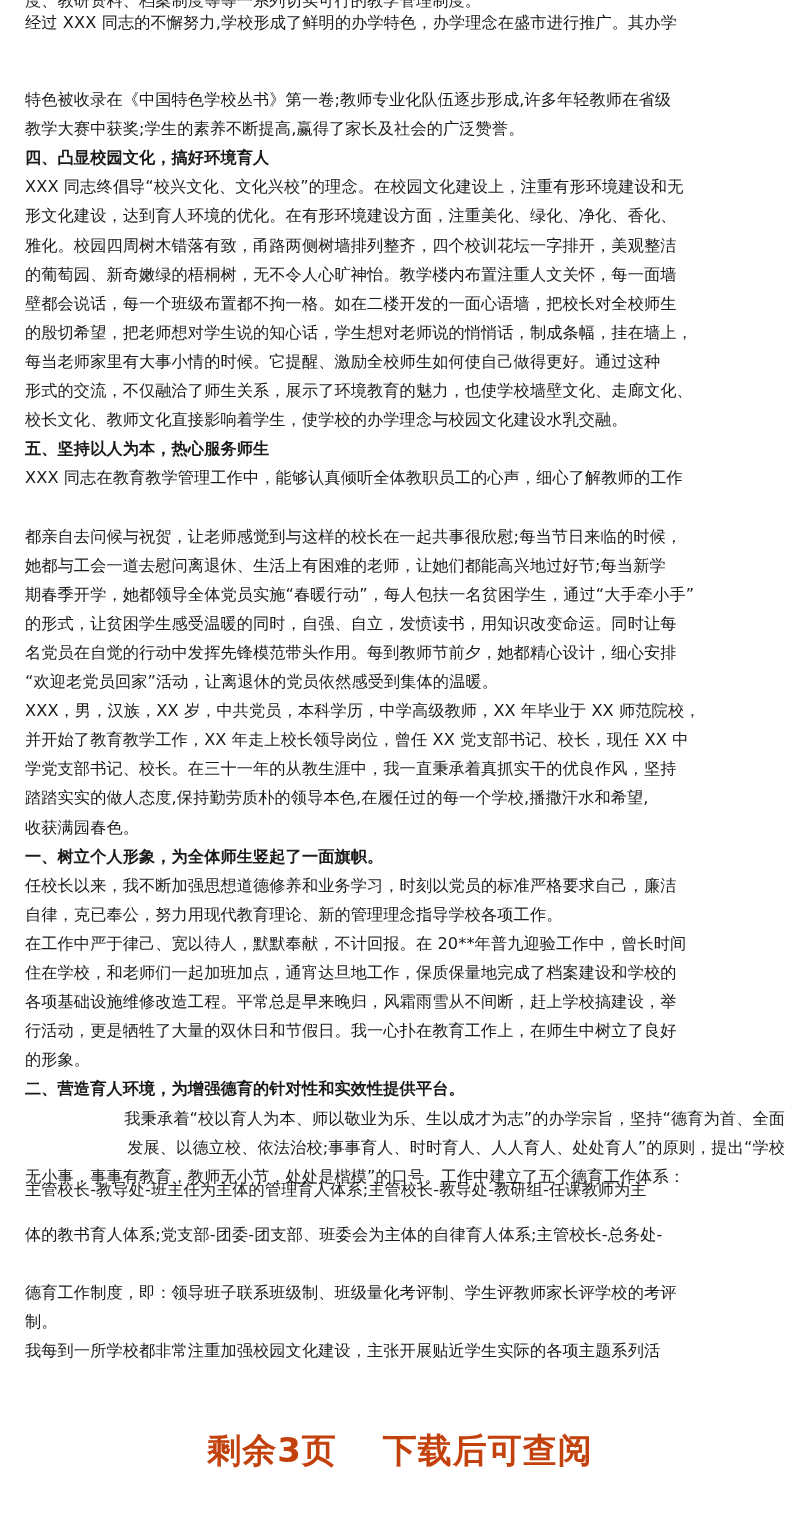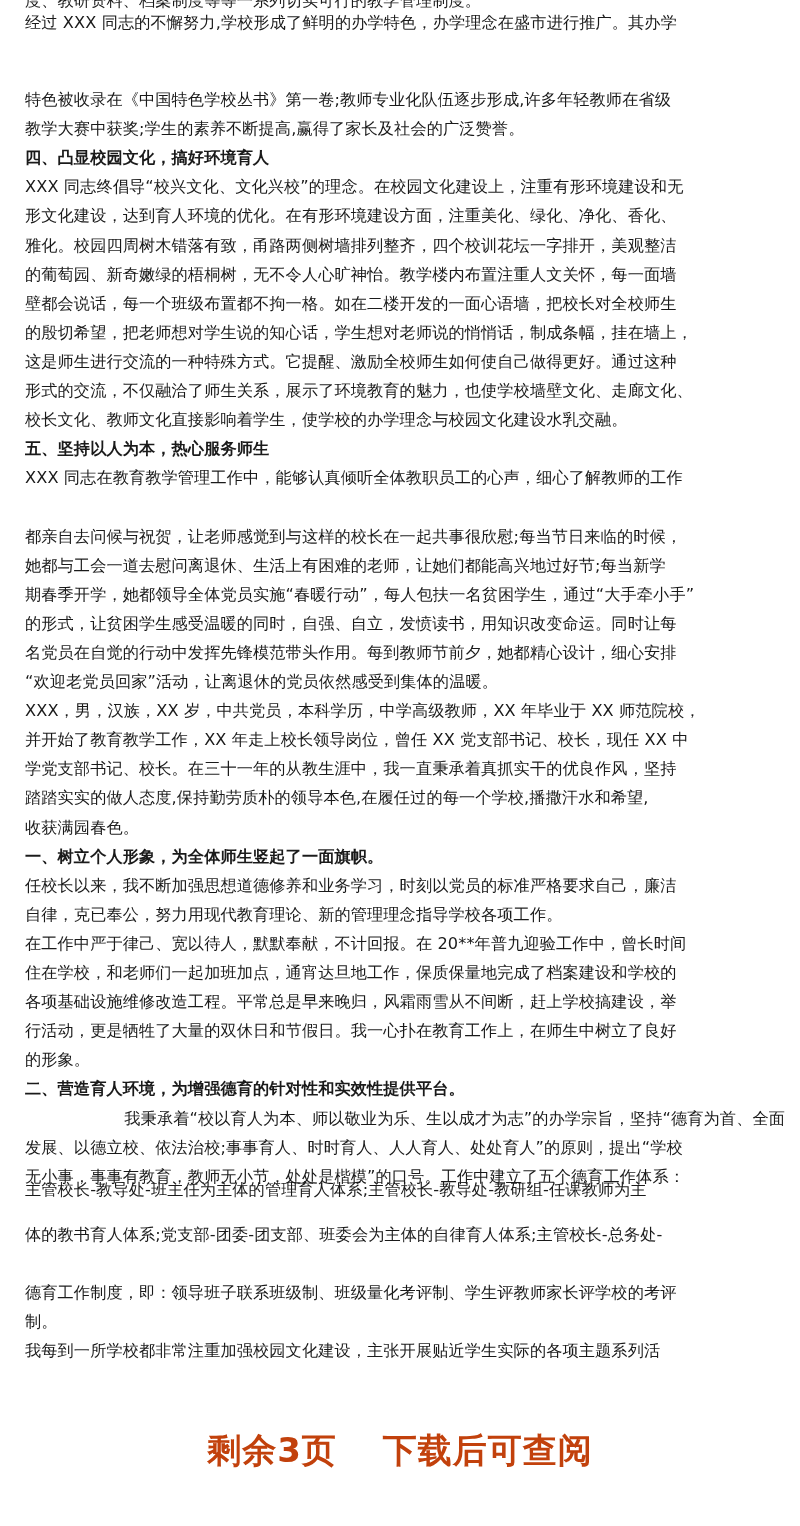--- a/index.html
+++ b/index.html
@@ -67,21 +67,21 @@
     <div class="line" style="top: 11px;">经过 XXX 同志的不懈努力,学校形成了鲜明的办学特色，办学理念在盛市进行推广。其办学</div>
     <div class="line" style="top: 88px;">特色被收录在《中国特色学校丛书》第一卷;教师专业化队伍逐步形成,许多年轻教师在省级</div>
     <div class="line" style="top: 117.1px;">教学大赛中获奖;学生的素养不断提高,赢得了家长及社会的广泛赞誉。</div>
     <div class="line heading" style="top: 146.2px;">四、凸显校园文化，搞好环境育人</div>
     <div class="line" style="top: 175.3px;">XXX 同志终倡导“校兴文化、文化兴校”的理念。在校园文化建设上，注重有形环境建设和无</div>
     <div class="line" style="top: 204.4px;">形文化建设，达到育人环境的优化。在有形环境建设方面，注重美化、绿化、净化、香化、</div>
     <div class="line" style="top: 233.5px;">雅化。校园四周树木错落有致，甬路两侧树墙排列整齐，四个校训花坛一字排开，美观整洁</div>
     <div class="line" style="top: 262.6px;">的葡萄园、新奇嫩绿的梧桐树，无不令人心旷神怡。教学楼内布置注重人文关怀，每一面墙</div>
     <div class="line" style="top: 291.7px;">壁都会说话，每一个班级布置都不拘一格。如在二楼开发的一面心语墙，把校长对全校师生</div>
     <div class="line" style="top: 320.8px;">的殷切希望，把老师想对学生说的知心话，学生想对老师说的悄悄话，制成条幅，挂在墙上，</div>
-    <div class="line" style="top: 349.9px;">这是师生进行交流的一种特殊方式。它提醒、激励全校师生如何使自己做得更好。通过这种</div>
+    <div class="line" style="top: 349.9px;">每当老师家里有大事小情的时候。它提醒、激励全校师生如何使自己做得更好。通过这种</div>
     <div class="line" style="top: 379px;">形式的交流，不仅融洽了师生关系，展示了环境教育的魅力，也使学校墙壁文化、走廊文化、</div>
     <div class="line" style="top: 408.1px;">校长文化、教师文化直接影响着学生，使学校的办学理念与校园文化建设水乳交融。</div>
     <div class="line heading" style="top: 437.2px;">五、坚持以人为本，热心服务师生</div>
     <div class="line" style="top: 466.3px;">XXX 同志在教育教学管理工作中，能够认真倾听全体教职员工的心声，细心了解教师的工作</div>
     <div class="line" style="top: 524.5px;">都亲自去问候与祝贺，让老师感觉到与这样的校长在一起共事很欣慰;每当节日来临的时候，</div>
     <div class="line" style="top: 553.6px;">她都与工会一道去慰问离退休、生活上有困难的老师，让她们都能高兴地过好节;每当新学</div>
     <div class="line" style="top: 582.7px;">期春季开学，她都领导全体党员实施“春暖行动”，每人包扶一名贫困学生，通过“大手牵小手”</div>
     <div class="line" style="top: 611.8px;">的形式，让贫困学生感受温暖的同时，自强、自立，发愤读书，用知识改变命运。同时让每</div>
     <div class="line" style="top: 640.9px;">名党员在自觉的行动中发挥先锋模范带头作用。每到教师节前夕，她都精心设计，细心安排</div>
     <div class="line" style="top: 670px;">“欢迎老党员回家”活动，让离退休的党员依然感受到集体的温暖。</div>
@@ -93,21 +93,21 @@
     <div class="line heading" style="top: 844.6px;">一、树立个人形象，为全体师生竖起了一面旗帜。</div>
     <div class="line" style="top: 873.7px;">任校长以来，我不断加强思想道德修养和业务学习，时刻以党员的标准严格要求自己，廉洁</div>
     <div class="line" style="top: 902.8px;">自律，克已奉公，努力用现代教育理论、新的管理理念指导学校各项工作。</div>
     <div class="line" style="top: 931.9px;">在工作中严于律己、宽以待人，默默奉献，不计回报。在 20**年普九迎验工作中，曾长时间</div>
     <div class="line" style="top: 961px;">住在学校，和老师们一起加班加点，通宵达旦地工作，保质保量地完成了档案建设和学校的</div>
     <div class="line" style="top: 1019.2px;">行活动，更是牺牲了大量的双休日和节假日。我一心扑在教育工作上，在师生中树立了良好</div>
     <div class="line" style="top: 990.1px;">各项基础设施维修改造工程。平常总是早来晚归，风霜雨雪从不间断，赶上学校搞建设，举</div>
     <div class="line" style="top: 1048.3px;">的形象。</div>
     <div class="line heading" style="top: 1077.4px;">二、营造育人环境，为增强德育的针对性和实效性提供平台。</div>
     <div class="line" style="top: 1106.5px; text-align: right;">我秉承着“校以育人为本、师以敬业为乐、生以成才为志”的办学宗旨，坚持“德育为首、全面</div>
-    <div class="line" style="top: 1135.6px;">发展、以德立校、依法治校;事事育人、时时育人、人人育人、处处育人”的原则，提出“学校</div>
+    <div class="line" style="top: 1135.6px; text-align: right;">发展、以德立校、依法治校;事事育人、时时育人、人人育人、处处育人”的原则，提出“学校</div>
     <div class="line" style="top: 1164.7px;">无小事，事事有教育，教师无小节，处处是楷模”的口号。工作中建立了五个德育工作体系：</div>
     <div class="line" style="top: 1146px; margin-top: 32px;">主管校长-教导处-班主任为主体的管理育人体系;主管校长-教导处-教研组-任课教师为主</div>
     <div class="line" style="top: 1222.9px;">体的教书育人体系;党支部-团委-团支部、班委会为主体的自律育人体系;主管校长-总务处-</div>
     <div class="line" style="top: 1281.1px;">德育工作制度，即：领导班子联系班级制、班级量化考评制、学生评教师家长评学校的考评</div>
     <div class="line" style="top: 1310.2px;">制。</div>
     <div class="line" style="top: 1339.3px;">我每到一所学校都非常注重加强校园文化建设，主张开展贴近学生实际的各项主题系列活</div>
   </div>
 
 <div class="footer-banner">
   <span>剩余3页</span><span class="gap"></span><span>下载后可查阅</span>

